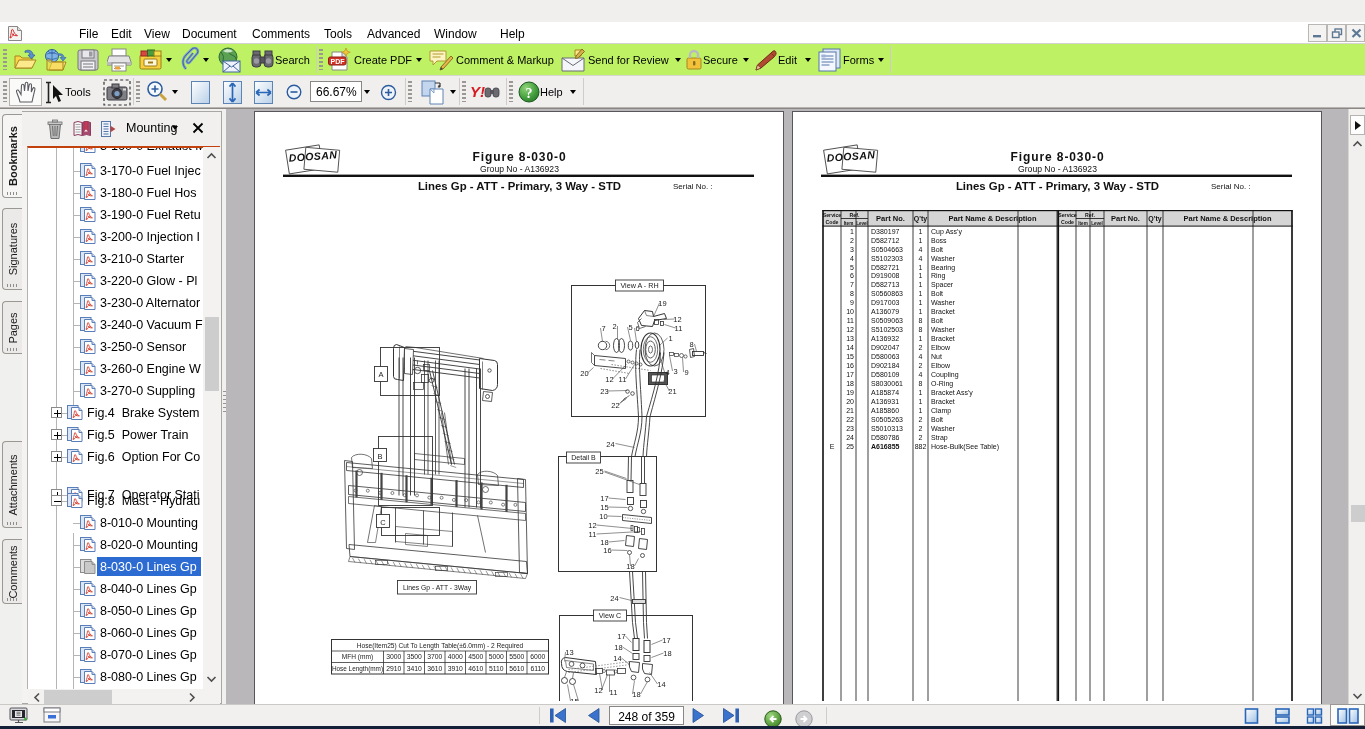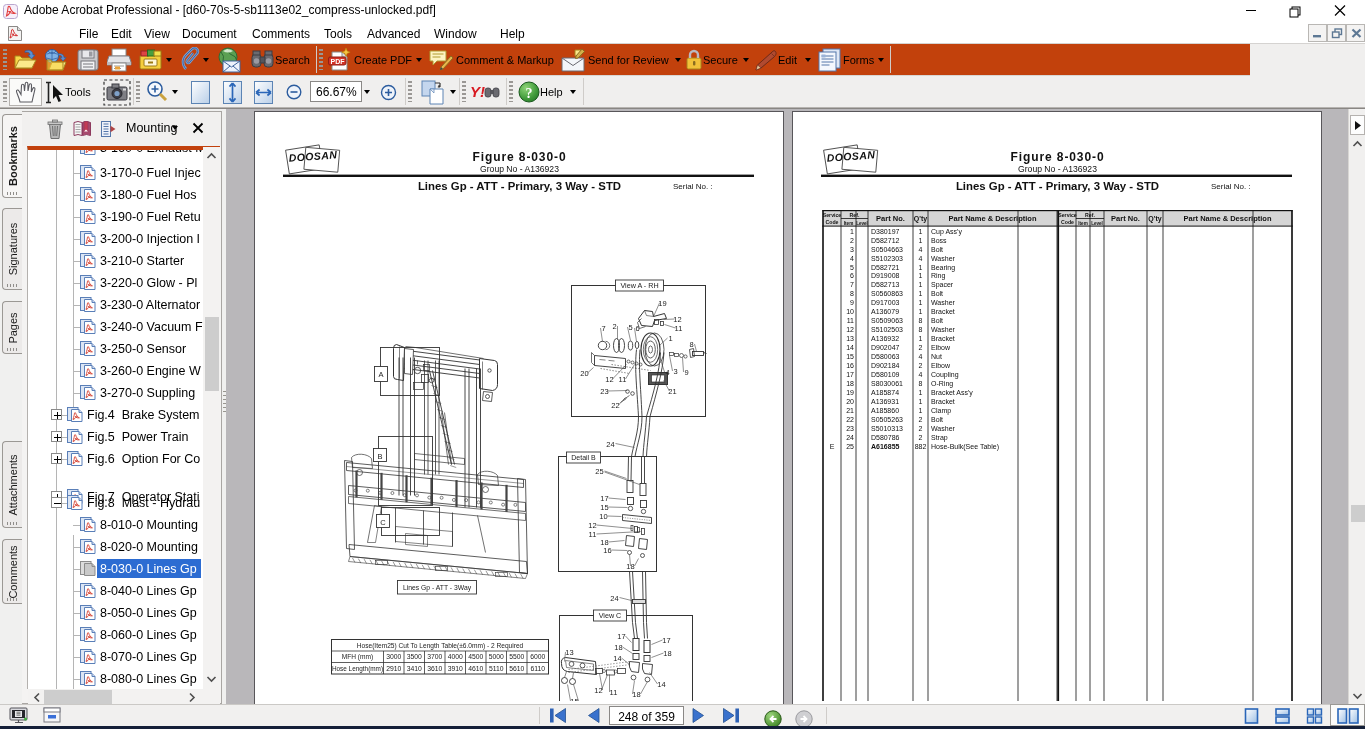--- a/index.html
+++ b/index.html
@@ -9,40 +9,40 @@
 
 
 #titlebar { position:absolute; left:0; top:0; width:1365px; height:22px; background:#ffffff; }
 #titletext { position:absolute; left:24px; top:3px; font-size:12px; color:#000; }
 
 
 #menubar { position:absolute; left:0; top:22px; width:1365px; height:22px; background:#ffffff; border-bottom:1px solid #d5d3d1; }
 #menubar .mi { position:absolute; top:5px; font-size:12px; color:#000;margin-left:48px; }
 
 
-#tb1 { position:absolute; left:0; top:44px; width:1250px; height:32px; background:#c2410c; border-bottom:1px solid #d8d6d3; }
+#tb1 { position:absolute; left:0; top:44px; width:1365px; height:32px; background:#bef264; border-bottom:1px solid #d8d6d3; }
 #tb2 { position:absolute; left:0; top:76px; width:1365px; height:32px; background:#f0efee; border-bottom:1px solid #b7b4b1; }
 .grip { position:absolute; width:4px; top:5px; bottom:5px; background-image:repeating-linear-gradient(to bottom,#9a9794 0 2px, transparent 2px 4px); }
 .tbtext { position:absolute; font-size:11px; color:#000; padding-top:1px; }
 .sep { position:absolute; top:2px; bottom:2px; width:1px; background:#cfccc9; }
 .dd { position:absolute; width:0; height:0; border-left:3.5px solid transparent; border-right:3.5px solid transparent; border-top:4px solid #000; }
 
 
 #main { position:absolute; left:0; top:108px; width:1365px; height:596px; background:#f0f0ef; border-top:1px solid #898683; }
 
 
 .stab { position:absolute; left:2px; width:20px; background:#eceae9; border:1px solid #9b9894; border-right:none; border-radius:4px 0 0 4px; }
 .stab .vt { position:absolute; left:0; top:0; width:20px; height:100%; display:flex; align-items:center; justify-content:center; }
 .stab .vt span { font-size:11px; color:#1a1a1a; white-space:nowrap; transform:rotate(-90deg); }
 .stab .tg { position:absolute; left:4px; bottom:2px; width:11px; height:3px; background-image:repeating-linear-gradient(to right,#8f8d8a 0 1px, transparent 1px 3px); }
 
 
 #panel { position:absolute; left:22px; top:2px; width:200px; height:593px; background:#f4f3f2; border:1px solid #a9a6a3; border-left:none; }
 #panelhead { position:absolute; left:0; top:0; right:0; height:34px; background:#f1f0ef; }
-#tree { position:absolute; left:5px; top:34px; width:193px; height:543px; background:#ffffff; border-top:4px solid #c2410c; border-left:1px solid #b4b1ae; overflow:hidden; }
+#tree { position:absolute; left:5px; top:34px; width:193px; height:543px; background:#ffffff; border-top:2px solid #c2410c; border-left:1px solid #b4b1ae; overflow:hidden; }
 .trow { position:absolute; left:0; width:300px; height:22px; font-size:12.5px; color:#000; white-space:nowrap; }
 .trow .lbl { position:absolute; top:4px; left:72px; }
 .trow .fig { left:59px; }
 .trow svg { position:absolute; }
 .tog { position:absolute; left:23px; top:5px; width:11px; height:11px; background:#fff; border:1px solid #8a8a8a; }
 .tog i { position:absolute; left:2px; top:5px; width:7px; height:1px; background:#000; font-style:normal; }
 .tog.plus i:after { content:""; position:absolute; left:3px; top:-3px; width:1px; height:7px; background:#000; }
 .guide { position:absolute; width:1px; background:#b5b5b5; }
 .stubline { position:absolute; height:1px; background:#b5b5b5; }
 .hl { position:absolute; left:69px; top:1px; height:19px; background:#2c6cd2; }
@@ -73,33 +73,20 @@
     </g>
     <g id="bmig">
       <rect x="0.5" y="0.5" width="10.5" height="13" fill="#dcdcdc" stroke="#8c8c8c"></rect>
       <path d="M4.5 2.5 h7.5 l3 3 v9 h-10.5 z" fill="#c9c9c9" stroke="#8c8c8c"></path>
       <path d="M12 2.5 v3 h3" fill="#bdbdbd" stroke="#8c8c8c"></path>
     </g>
   </defs>
 </svg>
 <div id="app">
 
-  <div id="titlebar">
-    <svg class="abs" style="left:3px;top:4px" width="15" height="15" viewBox="0 0 15 15">
-      <rect x="0.5" y="0.5" width="14" height="14" rx="3" fill="#f6effa" stroke="#b9a6ce"></rect>
-      <path d="M3.5 12 C4.5 8 5 4 5.2 2.8 C5.4 2 6.5 2 6.8 2.8 C7.6 5.2 9.5 8.5 12 9.2 C10 9.8 6.5 8.6 5.8 7.4 L7.5 7.3 C6.8 9 5.2 11.4 3.5 12 Z" fill="none" stroke="#e23c3c" stroke-width="1.1"></path>
-    </svg>
-    <div id="titletext">Adobe Acrobat Professional - [d60-70s-5-sb1113e02_compress-unlocked.pdf]</div>
-    <svg class="abs" style="left:1240px;top:0" width="125" height="22" viewBox="0 0 125 22">
-      <line x1="6" y1="10.5" x2="16" y2="10.5" stroke="#000" stroke-width="1"></line>
-      <rect x="52" y="7" width="8" height="8" fill="none" stroke="#000"></rect>
-      <rect x="50" y="9" width="8" height="8" fill="#fff" stroke="#000"></rect>
-      <path d="M95 5.5 L105 15.5 M105 5.5 L95 15.5" stroke="#000" stroke-width="1.2"></path>
-    </svg>
-  </div>
 
   <div id="menubar">
     <svg class="abs" style="left:7px;top:3px" width="16" height="17" viewBox="0 0 16 17">
       <path d="M1.5 1.5 h9 l4 4 v10 h-13 z" fill="#f4f3f2" stroke="#8a8886"></path>
       <path d="M10.5 1.5 v4 h4" fill="#dddcda" stroke="#8a8886"></path>
       <path d="M3 13 C4 9.5 4.5 6 4.7 5 C4.9 4.2 5.8 4.2 6.1 5 C6.8 7.2 8.3 10 10.5 10.6 C8.8 11.1 5.9 10.2 5.3 9.1 L6.7 9 C6.1 10.5 4.7 12.5 3 13 Z" fill="none" stroke="#d42a2a" stroke-width="1"></path>
     </svg>
     <div class="mi" style="left:31px">File</div>
     <div class="mi" style="left:63px">Edit</div>
     <div class="mi" style="left:96px">View</div>

